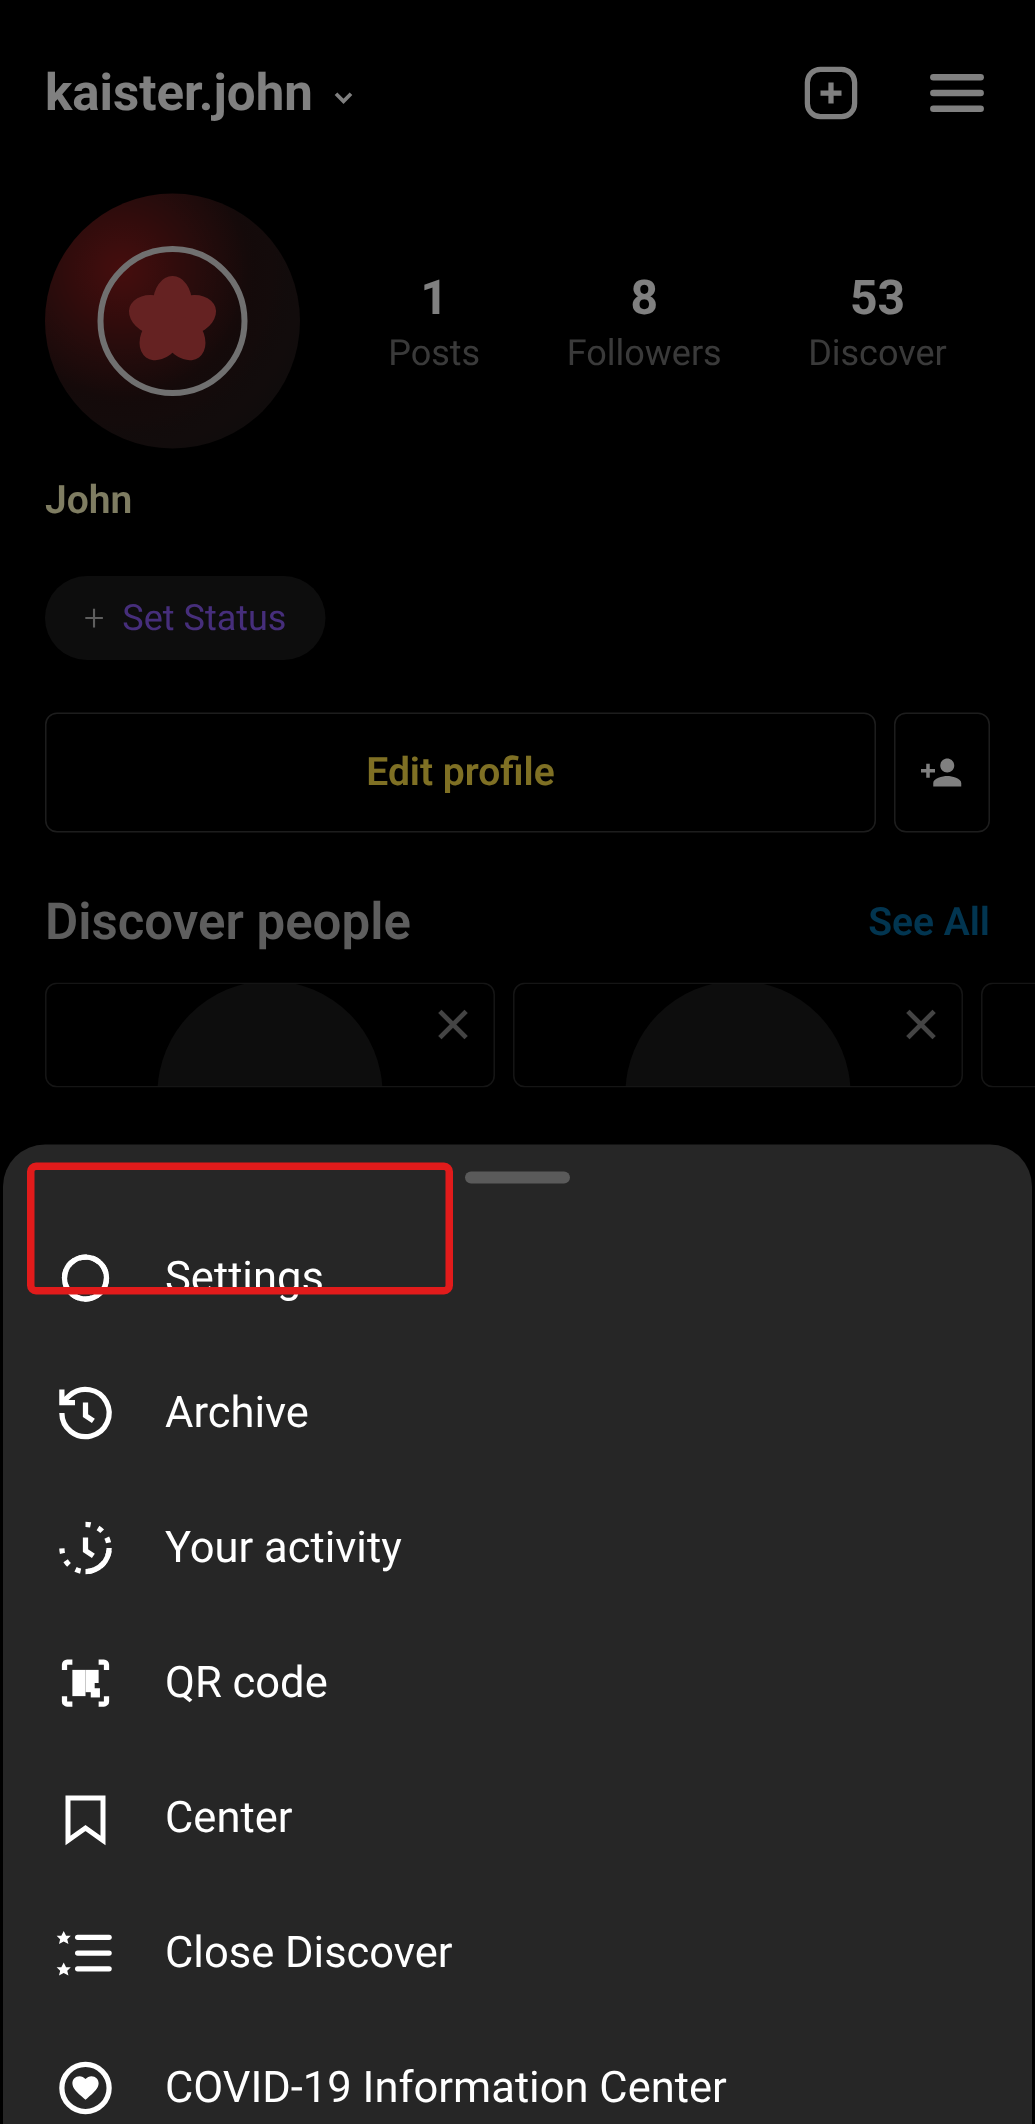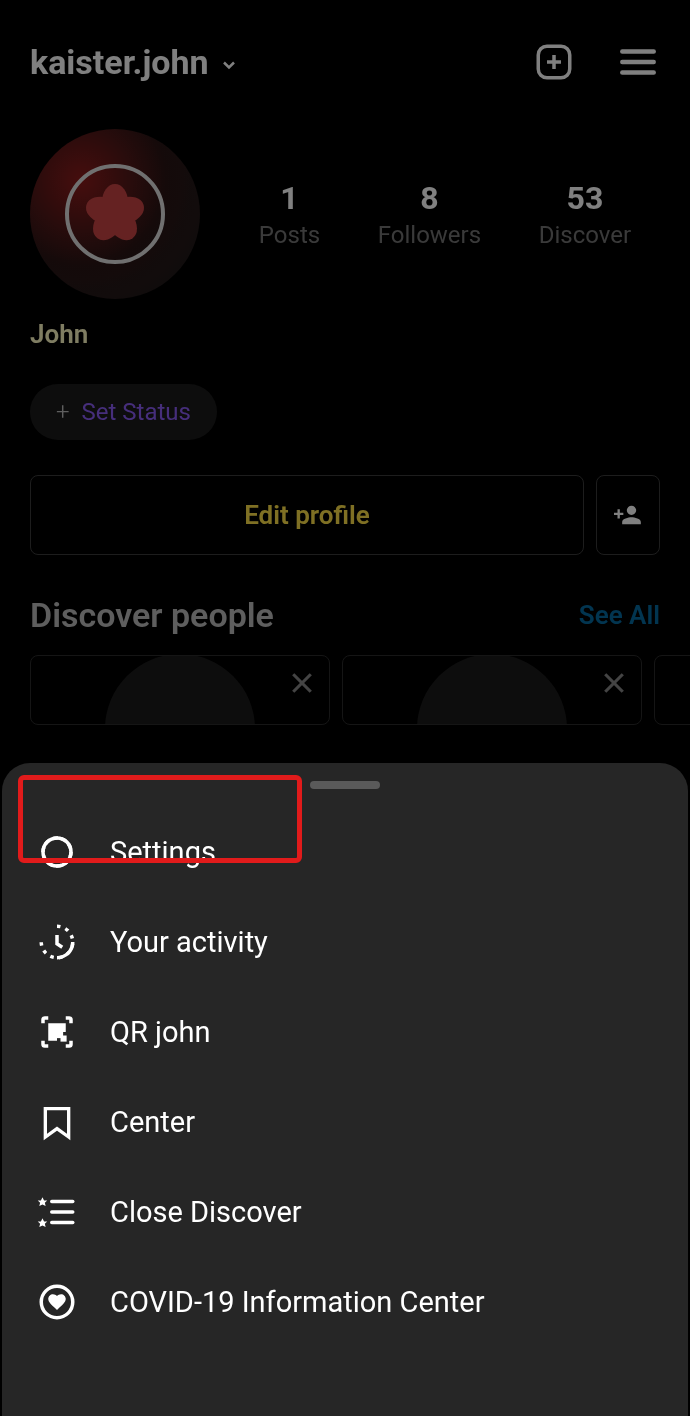--- a/index.html
+++ b/index.html
@@ -375,20 +375,30 @@
   <div class="menu-item">
     <span class="menu-icon">
       <svg viewBox="0 0 24 24" width="42" height="42" fill="none" stroke="#ffffff" stroke-width="2">
         <circle cx="12" cy="12" r="8" stroke-dasharray="3 2"></circle>
         <circle cx="12" cy="12" r="8"></circle>
       </svg>
     </span>
     <span class="menu-label">Settings</span>
   </div>
 
+  <div class="menu-item">
+    <span class="menu-icon">
+      <svg viewBox="0 0 24 24" width="42" height="42" fill="none" stroke="#ffffff" stroke-width="2">
+        <path d="M3 12a9 9 0 1 0 3-6.7L3 8"></path>
+        <polyline points="3 3 3 8 8 8"></polyline>
+        <polyline points="12 8 12 13 15 15"></polyline>
+      </svg>
+    </span>
+    <span class="menu-label">Archive</span>
+  </div>
 
   <div class="menu-item">
     <span class="menu-icon">
       <svg viewBox="0 0 24 24" width="42" height="42" fill="none" stroke="#ffffff" stroke-width="2">
         <path d="M12 3a9 9 0 1 1-9 9" stroke-dasharray="2 3"></path>
         <path d="M21 12a9 9 0 0 1-9 9"></path>
         <polyline points="12 8 12 13 15 15"></polyline>
       </svg>
     </span>
     <span class="menu-label">Your activity</span>
@@ -398,21 +408,21 @@
     <span class="menu-icon">
       <svg viewBox="0 0 24 24" width="42" height="42" fill="none" stroke="#ffffff" stroke-width="2">
         <path d="M4 7V5a1 1 0 0 1 1-1h2M4 17v2a1 1 0 0 0 1 1h2M20 7V5a1 1 0 0 0-1-1h-2M20 17v2a1 1 0 0 1-1 1h-2"></path>
         <rect x="8" y="8" width="3" height="3" fill="#ffffff"></rect>
         <rect x="13" y="8" width="3" height="3" fill="#ffffff"></rect>
         <rect x="8" y="13" width="3" height="3" fill="#ffffff"></rect>
         <rect x="13" y="13" width="1.5" height="1.5" fill="#ffffff"></rect>
         <rect x="15" y="15" width="1.5" height="1.5" fill="#ffffff"></rect>
       </svg>
     </span>
-    <span class="menu-label">QR john</span>
+    <span class="menu-label">QR code</span>
   </div>
 
   <div class="menu-item">
     <span class="menu-icon">
       <svg viewBox="0 0 24 24" width="40" height="42" fill="none" stroke="#ffffff" stroke-width="2">
         <path d="M19 21l-7-5-7 5V4h14v17z"></path>
       </svg>
     </span>
     <span class="menu-label">Center</span>
   </div>

